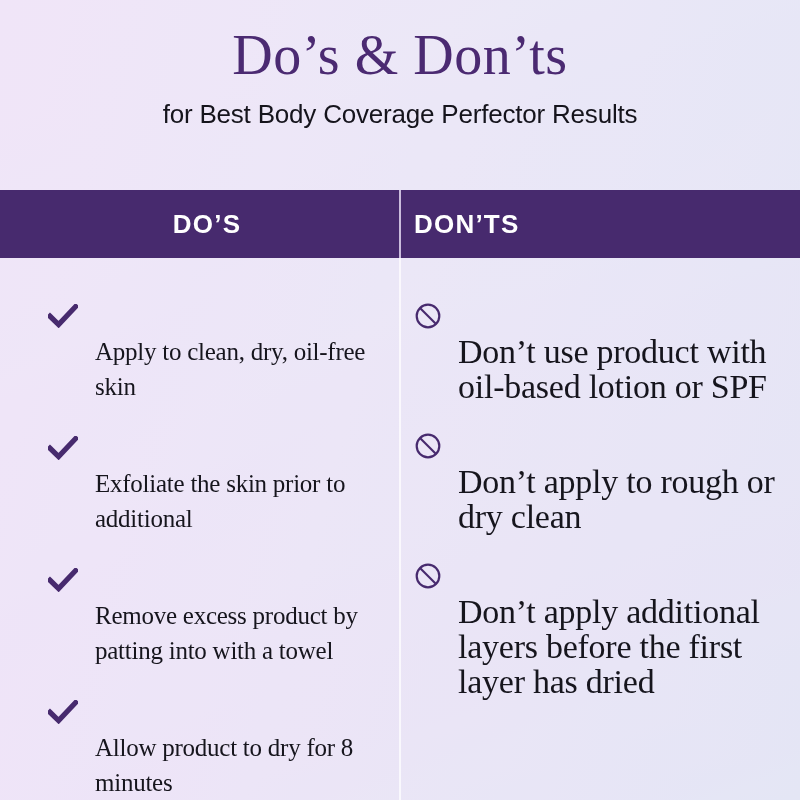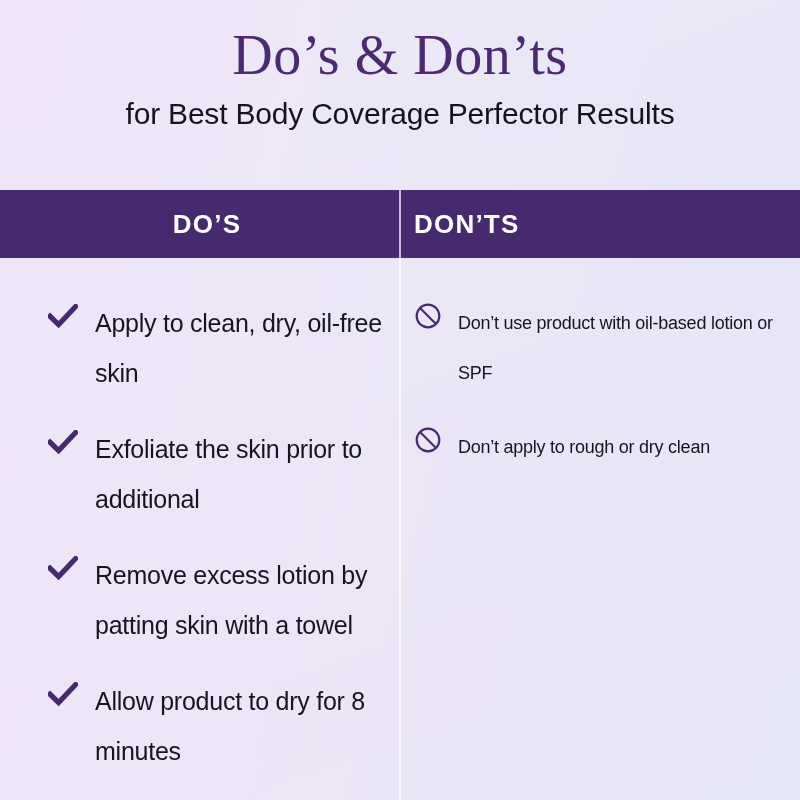--- a/index.html
+++ b/index.html
@@ -51,21 +51,21 @@
     font-size: 56px;
     line-height: 62px;
     font-weight: 400;
     color: #4b2a72;
     letter-spacing: 0.5px;
   }
   .sub-title {
     margin: 0;
     padding-top: 10px;
     font-family: "Liberation Sans", sans-serif;
-    font-size: 30px;
+    font-size: 26px;
     line-height: 36px;
     font-weight: 400;
     color: #15141c;
     letter-spacing: -0.2px;
   }
 
   
   .band {
     position: absolute;
     left: 0;
@@ -141,27 +141,28 @@
     padding-top: 6px;
     line-height: 0;
   }
   .col.donts .item-icon {
     width: 30px;
     margin-right: 14px;
     padding-top: 4px;
   }
 
   .item-text {
-    font-family: Liberation Sans, sans-serif;
+    font-family: Liberation Serif, serif;
     font-size: 25px;
-    line-height: 50px;
+    line-height: 35px;
     color: #16151d;
     letter-spacing: -0.25px;
-  }
-  .col.donts .item-text { font-size: 18px; }
+    margin-top: 36px;
+  }
+  .col.donts .item-text { font-size: 34px; }
 </style>
 </head>
 <body>
 
 <div id="infographic">
 
   <div class="head-block">
     <h1 class="main-title">Do’s &amp; Don’ts</h1>
     <p class="sub-title">for Best Body Coverage Perfector Results</p>
   </div>
@@ -199,21 +200,21 @@
         </span>
         <span class="item-text">Exfoliate the skin prior to additional</span>
       </div>
 
       <div class="item">
         <span class="item-icon">
           <svg width="30" height="24" viewBox="0 0 30 24" aria-hidden="true">
             <path d="M2 12.2 L10.6 20.6 L27.6 2.6" fill="none" stroke="#472a6e" stroke-width="5.2" stroke-linecap="square" stroke-linejoin="miter"></path>
           </svg>
         </span>
-        <span class="item-text">Remove excess lotion by patting skin with a towel</span>
+        <span class="item-text">Remove excess product by patting into with a towel</span>
       </div>
 
       <div class="item">
         <span class="item-icon">
           <svg width="30" height="24" viewBox="0 0 30 24" aria-hidden="true">
             <path d="M2 12.2 L10.6 20.6 L27.6 2.6" fill="none" stroke="#472a6e" stroke-width="5.2" stroke-linecap="square" stroke-linejoin="miter"></path>
           </svg>
         </span>
         <span class="item-text">Allow product to dry for 8 minutes</span>
       </div>
@@ -235,19 +236,28 @@
       <div class="item">
         <span class="item-icon">
           <svg width="28" height="28" viewBox="0 0 28 28" aria-hidden="true">
             <circle cx="14" cy="14" r="11.3" fill="none" stroke="#472a6e" stroke-width="2.2"></circle>
             <line x1="6" y1="6" x2="22" y2="22" stroke="#472a6e" stroke-width="2.2"></line>
           </svg>
         </span>
         <span class="item-text">Don’t apply to rough or dry clean</span>
       </div>
 
+      <div class="item">
+        <span class="item-icon">
+          <svg width="28" height="28" viewBox="0 0 28 28" aria-hidden="true">
+            <circle cx="14" cy="14" r="11.3" fill="none" stroke="#472a6e" stroke-width="2.2"></circle>
+            <line x1="6" y1="6" x2="22" y2="22" stroke="#472a6e" stroke-width="2.2"></line>
+          </svg>
+        </span>
+        <span class="item-text">Don’t apply additional layers before the first layer has dried</span>
+      </div>
 
 
     </div>
 
   </div>
 
 </div>
 
 </body></html>

